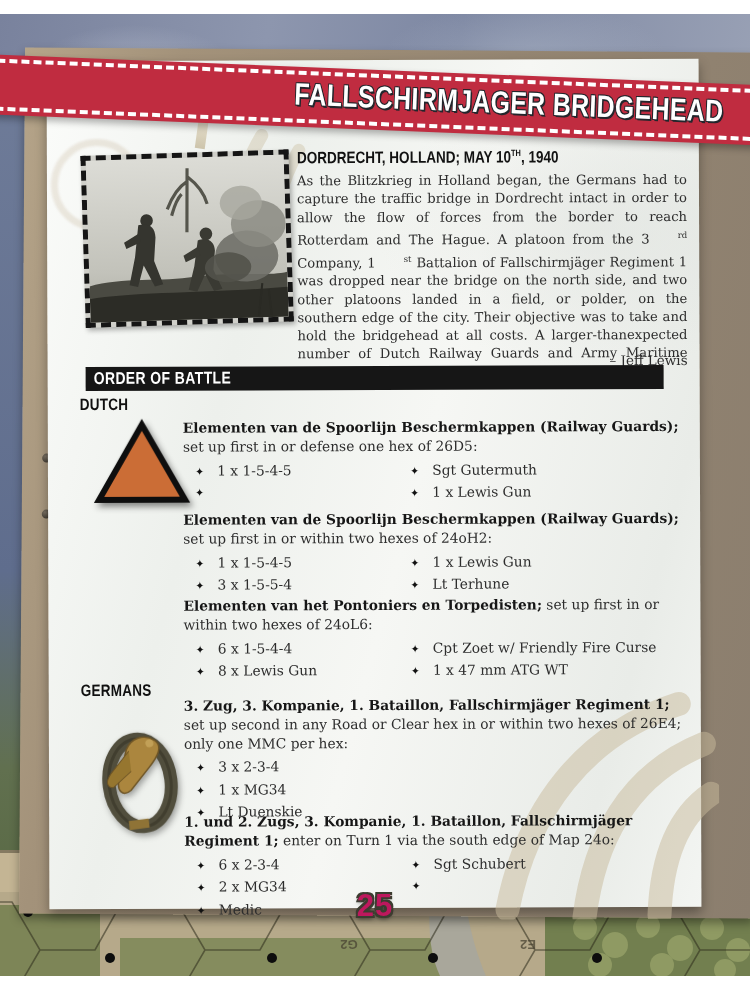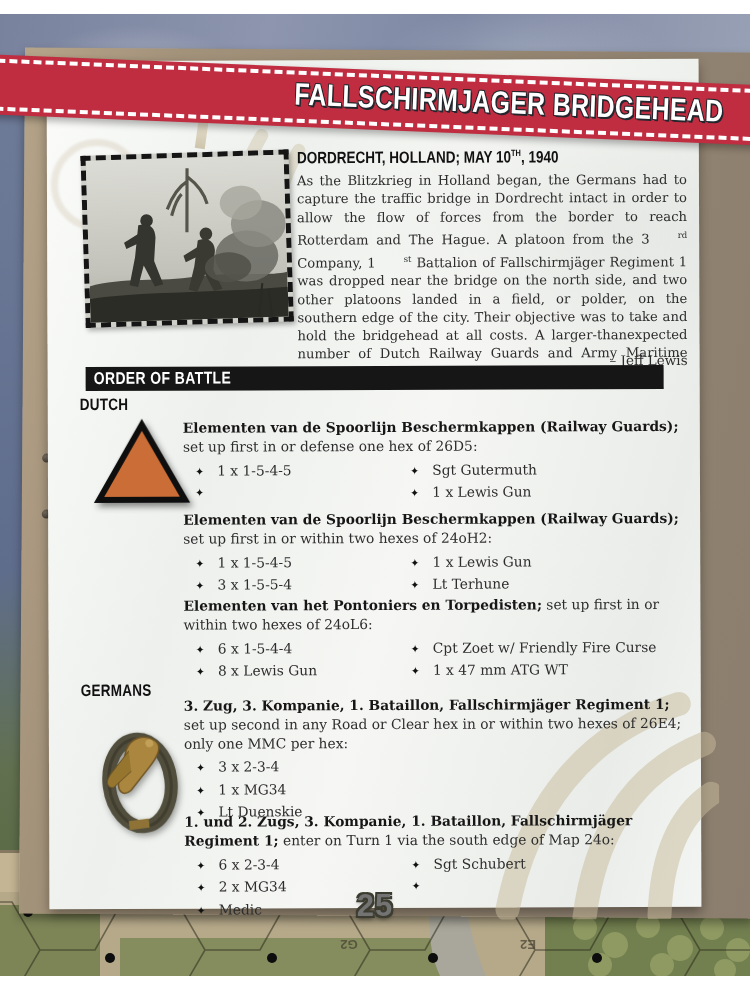--- a/index.html
+++ b/index.html
@@ -68,21 +68,21 @@
   .block{position:absolute;left:135px;width:504px;font-size:13.8px;color:#2d2d2d;}
   .block .hdr{line-height:18.8px;}
   .block .hdr b{color:#161616;}
   .bullets{margin-top:4px;display:grid;grid-template-columns:215px 1fr;column-gap:0;}
   .bullets.single{grid-template-columns:1fr;}
   .bul{display:flex;align-items:baseline;line-height:21.5px;padding-left:12px;}
   .bul .star{font-size:11px;margin-right:13px;color:#111;flex:0 0 auto;}
   .colL,.colR{display:flex;flex-direction:column;}
   
   .page-num{position:absolute;left:0;top:888px;width:750px;text-align:center;
-    font-family:"Liberation Sans",sans-serif;font-weight:800;font-size:31px;color:#737373;
+    font-family:"Liberation Sans",sans-serif;font-weight:800;font-size:31px;color:#be185d;
     text-shadow:2px 2px 0 #3c3c30,-2px -2px 0 #3c3c30,2px -2px 0 #3c3c30,-2px 2px 0 #3c3c30,0 3px 4px rgba(0,0,0,.5);
     letter-spacing:1px;}
 </style>
 </head>
 <body>
 
 <div class="stage">
 
   <div class="bg-top-map"></div>
   <div class="bg-left-strip"></div>

